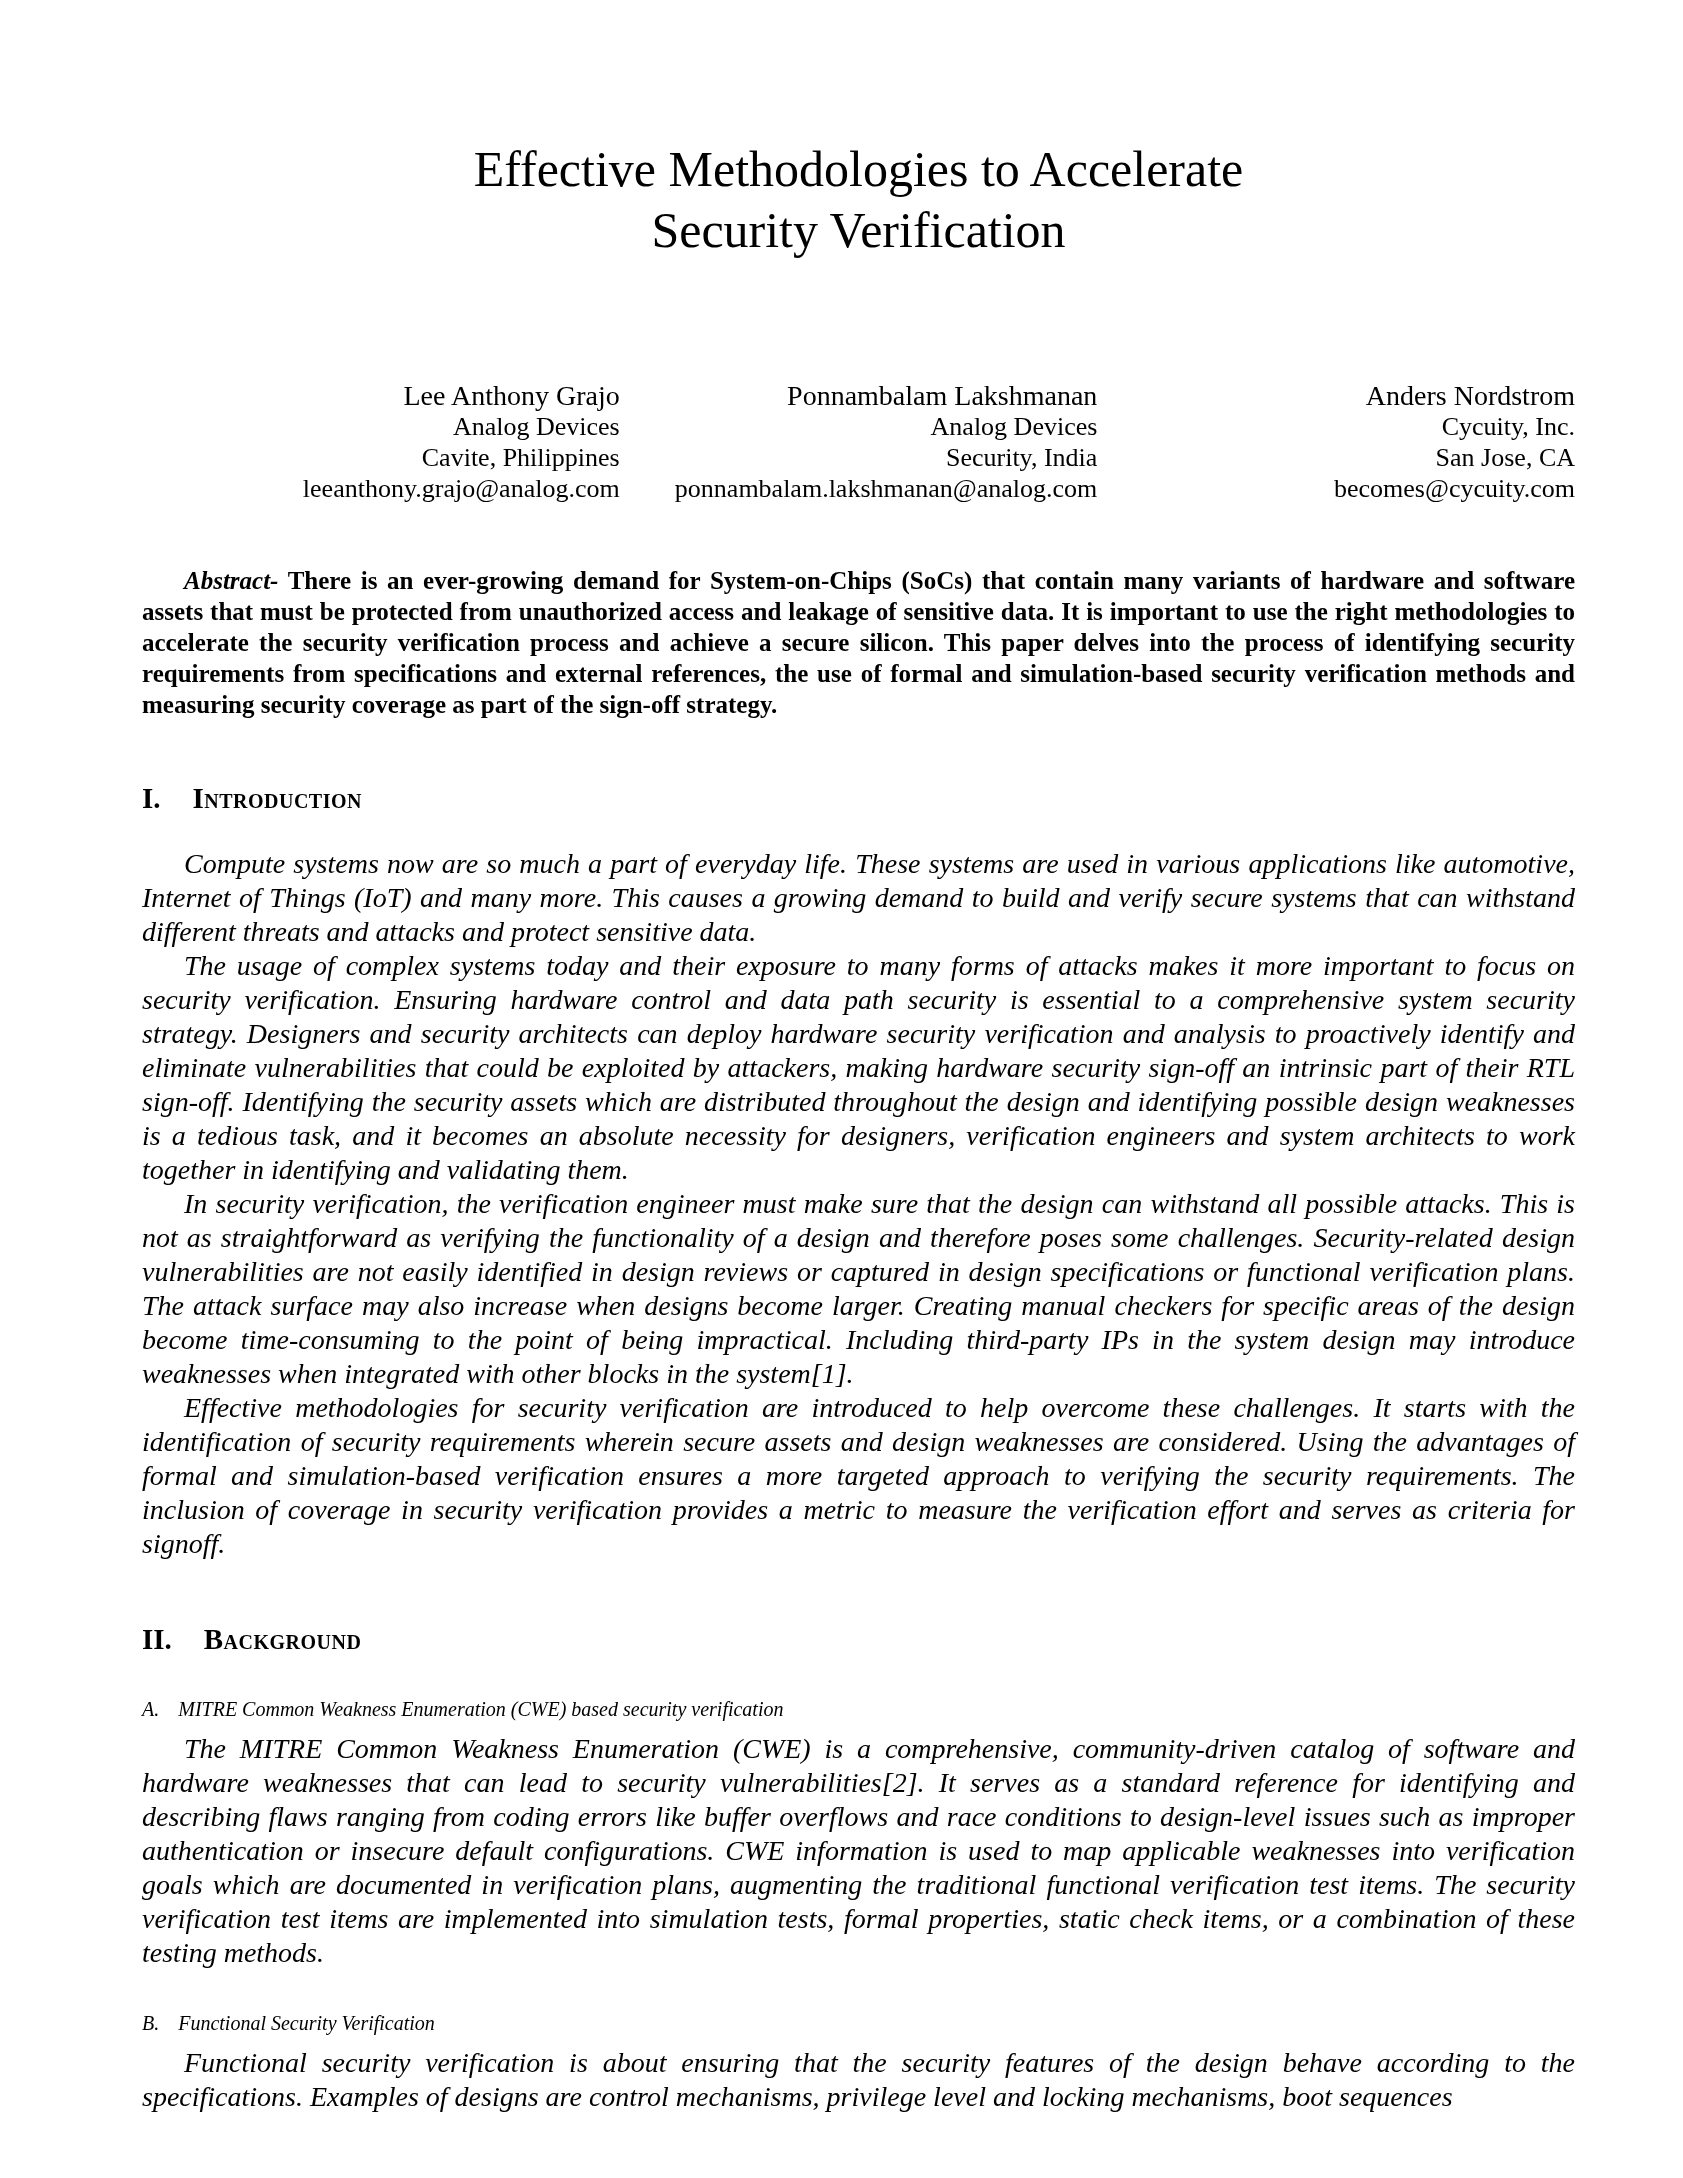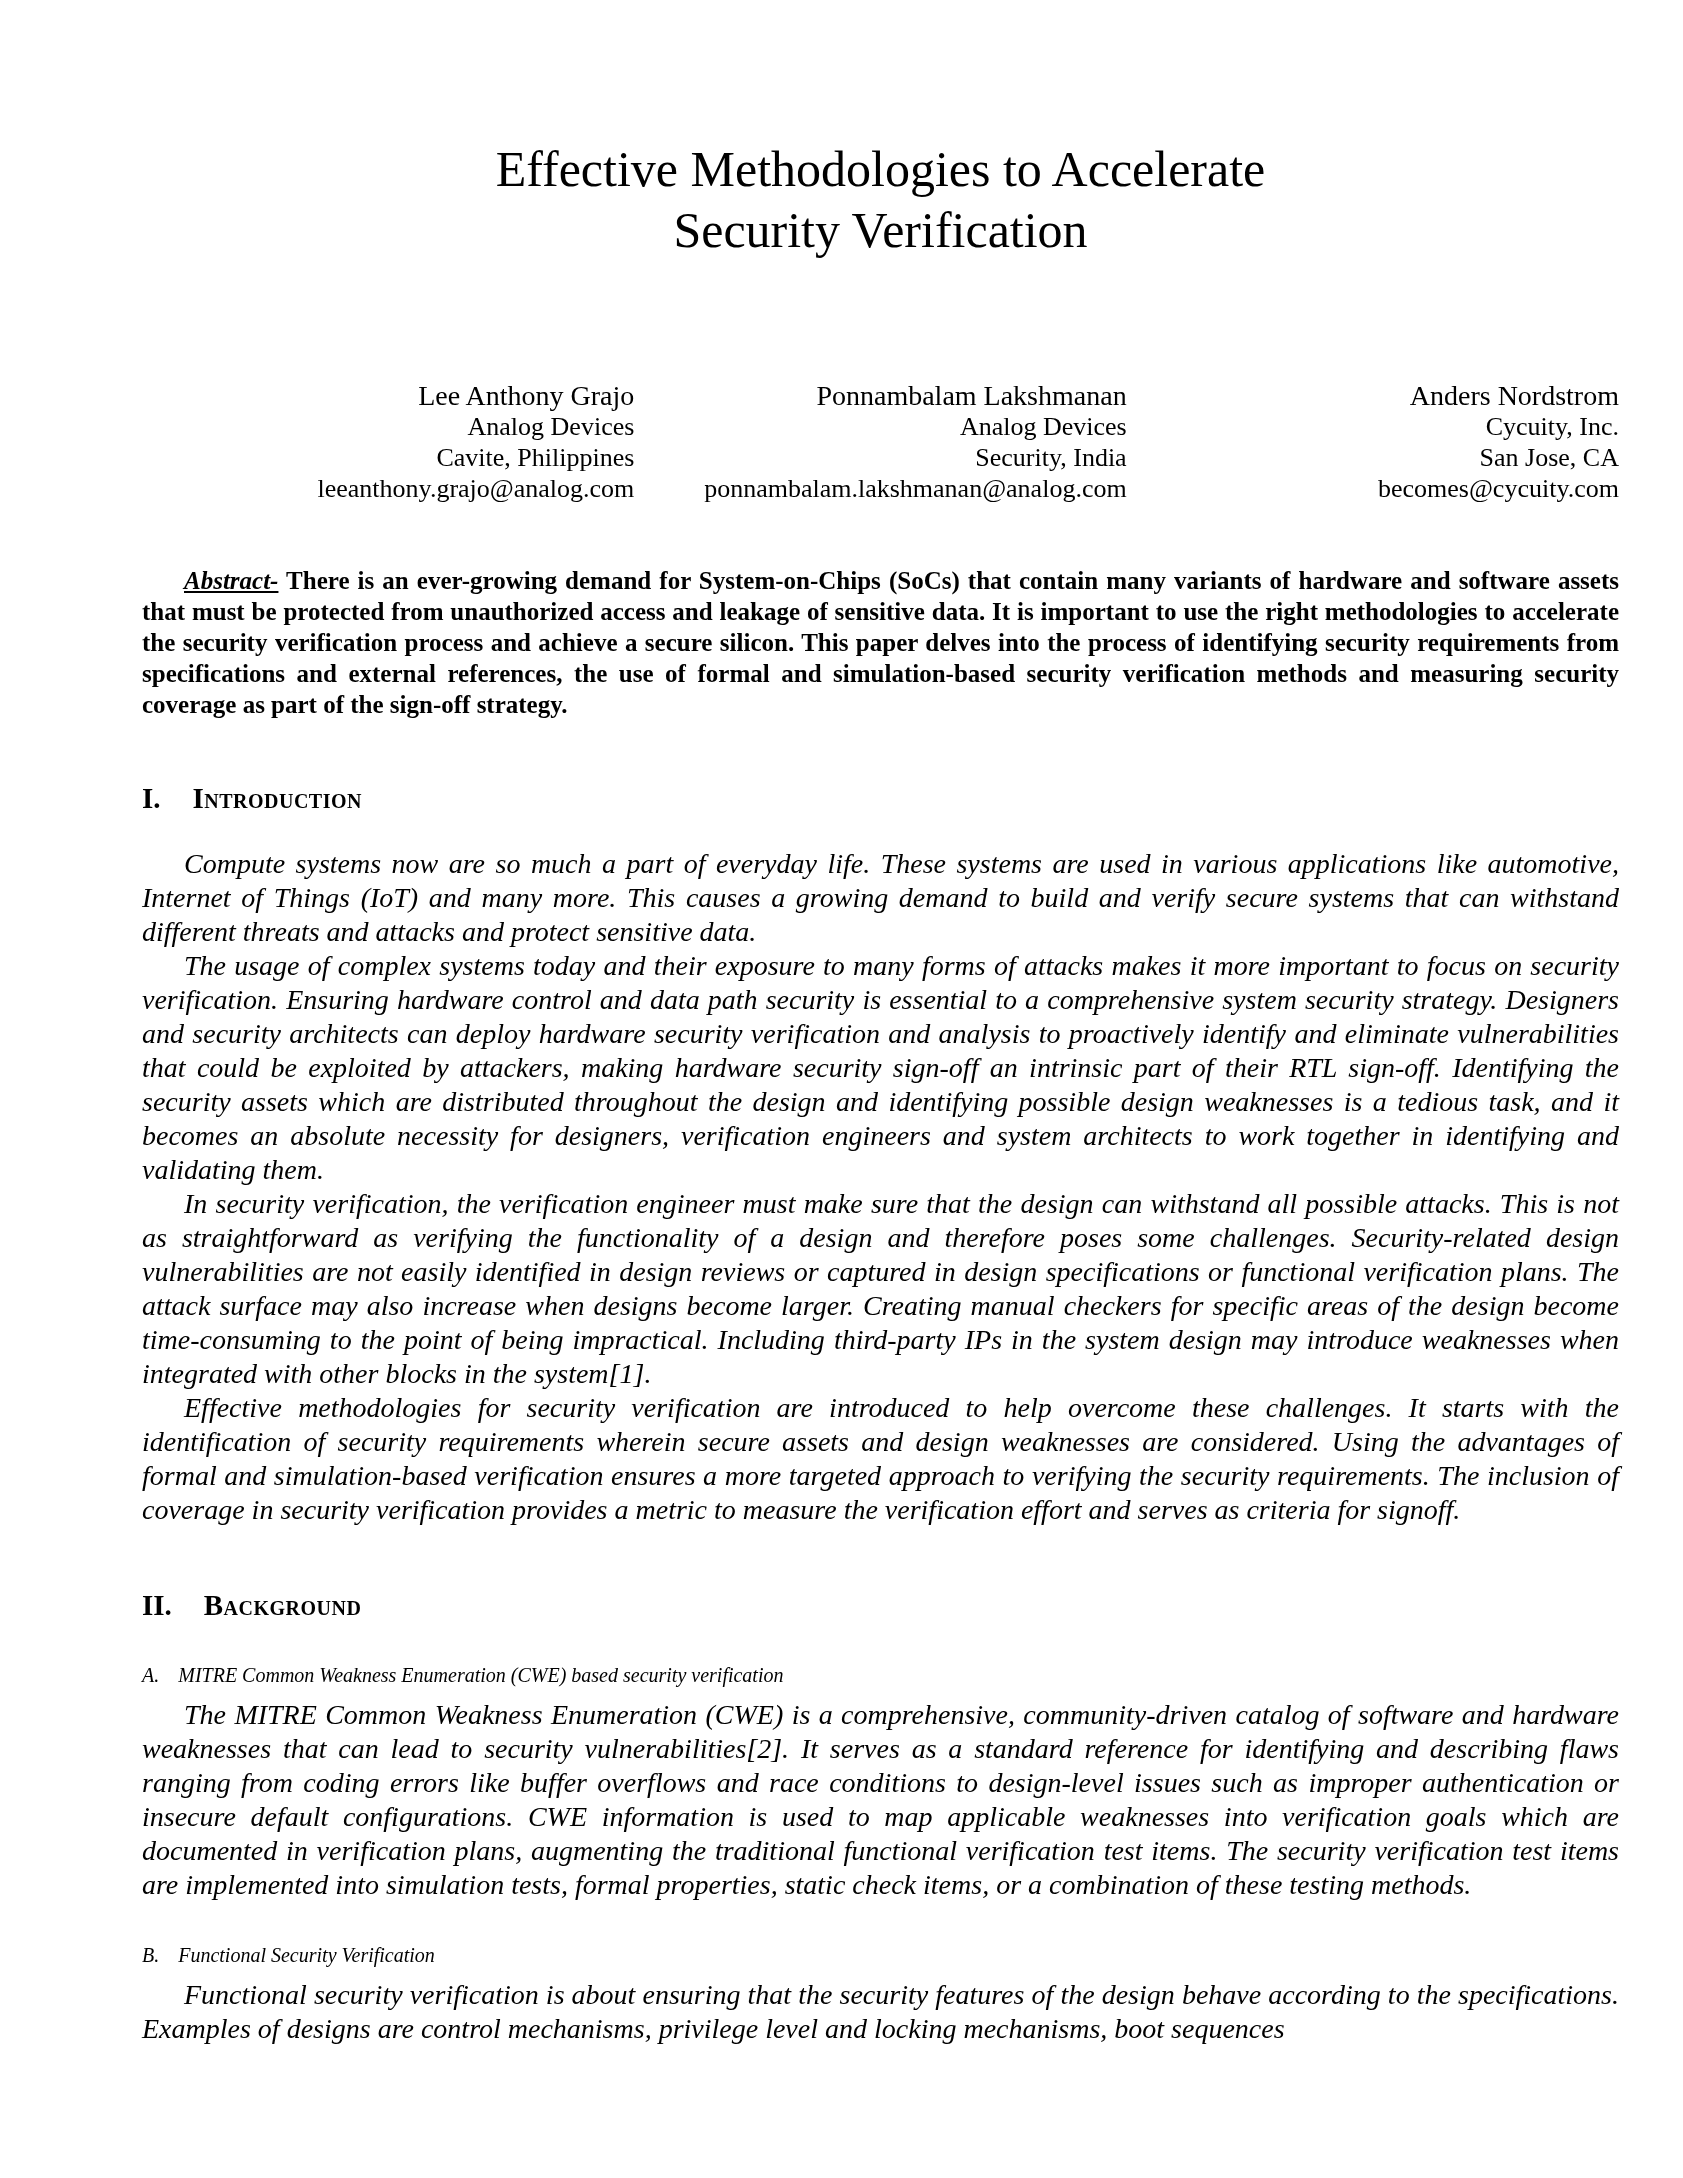--- a/index.html
+++ b/index.html
@@ -1,21 +1,21 @@
 <!DOCTYPE html>
 <html><head>
 <meta charset="utf-8">
 <style>
   html, body { margin: 0; padding: 0; background: #ffffff; }
   .page {
     position: relative;
     width: 1683px;
     height: 2178px;
     box-sizing: border-box;
-    padding: 139px 64px 0 142px;
+    padding: 139px 108px 0 142px;
     background: #ffffff;
     color: #000000;
     font-family: "Liberation Serif", serif;
     overflow: hidden;
   }
   .title {
     margin: 0;
     text-align: center;
     font-weight: 400;
     font-size: 50px;
@@ -35,21 +35,21 @@
   }
   .author .name { font-size: 28px; }
   .abstract {
     margin: 61px 0 0 0;
     font-weight: bold;
     font-size: 25px;
     line-height: 31px;
     text-align: justify;
     text-indent: 42px;
   }
-  .abstract-label { font-style: italic; text-decoration: underline; }
+  .abstract-label { font-style: italic; }
   .section-heading {
     margin: 61px 0 32px 0;
     text-align: left;
     font-weight: 700;
     font-size: 29px;
     line-height: 34px;
   }
   .section-title {
     font-variant: small-caps;
     margin-left: 1.1em;

